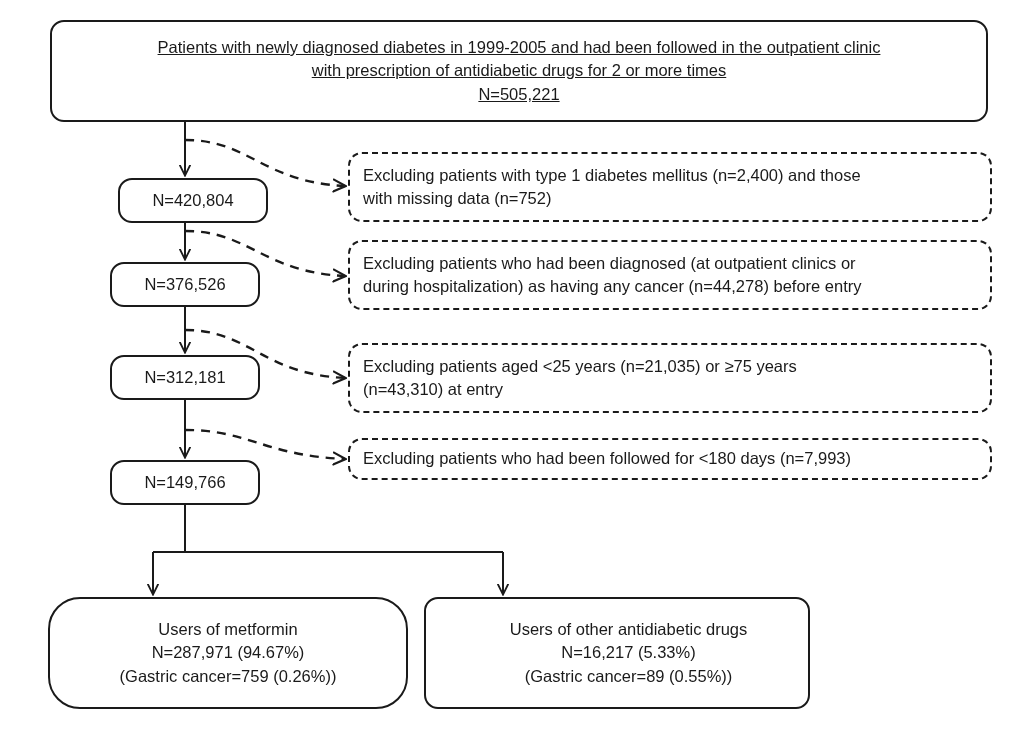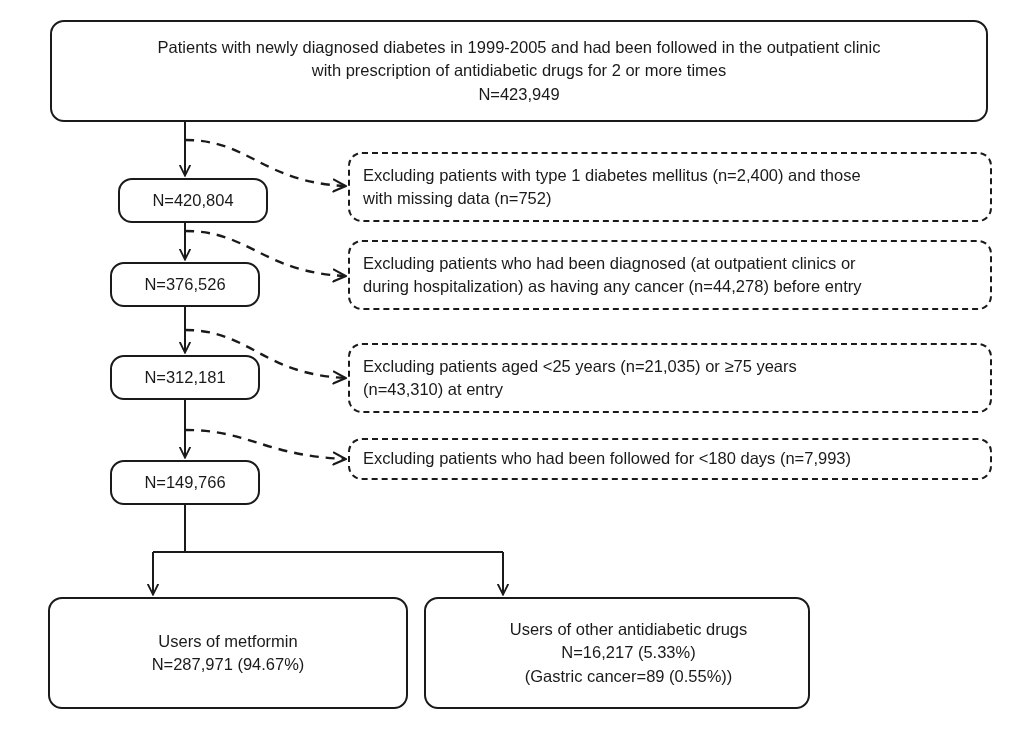--- a/index.html
+++ b/index.html
@@ -53,20 +53,21 @@
     display: block;
     line-height: 1.42;
     white-space: pre;
   }
   #node-cohort {
     left: 50px;
     top: 20px;
     width: 938px;
     height: 102px;
     font-size: 16.5px;
+    text-decoration: underline;
   }
   .count-node {
     width: 150px;
     height: 45px;
     left: 110px;
     font-size: 16.5px;
   }
   #node-count-1 { top: 178px; margin-left: 8px; }
   #node-count-2 { top: 262px; }
   #node-count-3 { top: 355px; }
@@ -81,21 +82,21 @@
   #node-excl-1 { top: 152px; height: 70px; }
   #node-excl-2 { top: 240px; height: 70px; }
   #node-excl-3 { top: 343px; height: 70px; }
   #node-excl-4 { top: 438px; height: 42px; }
 
   .outcome-node {
     top: 597px;
     height: 112px;
     font-size: 16.5px;
   }
-  #node-outcome-metformin { left: 48px; width: 360px; }
+  #node-outcome-metformin { left: 48px; width: 360px; border-radius: 32px; }
   #node-outcome-other { left: 424px; width: 386px; padding-left: 23px; }
 </style>
 </head>
 <body>
 
 <div id="canvas">
 
   <svg id="edges" viewBox="0 0 1020 742" xmlns="http://www.w3.org/2000/svg">
     <defs>
       <marker id="arrow" viewBox="0 0 10 10" refX="8.5" refY="5" markerWidth="6" markerHeight="6" orient="auto-start-reverse">
@@ -118,21 +119,21 @@
       <path d="M 185 140 C 250 140 262 182 345 186" marker-end="url(#arrow)"></path>
       <path d="M 185 231 C 250 231 262 272 345 276" marker-end="url(#arrow)"></path>
       <path d="M 185 330 C 250 330 262 374 345 378" marker-end="url(#arrow)"></path>
       <path d="M 185 430 C 250 430 262 455 345 459" marker-end="url(#arrow)"></path>
     </g>
   </svg>
 
   <div class="node solid-node" id="node-cohort">
     <span class="node-line">Patients with newly diagnosed diabetes in 1999-2005 and had been followed in the outpatient clinic</span>
     <span class="node-line">with prescription of antidiabetic drugs for 2 or more times</span>
-    <span class="node-line">N=423,949</span>
+    <span class="node-line">N=505,221</span>
   </div>
 
   <div class="node solid-node count-node" id="node-count-1">
     <span class="node-line">N=420,804</span>
   </div>
   <div class="node solid-node count-node" id="node-count-2">
     <span class="node-line">N=376,526</span>
   </div>
   <div class="node solid-node count-node" id="node-count-3">
     <span class="node-line">N=312,181</span>
@@ -153,20 +154,21 @@
     <span class="node-line">Excluding patients aged &lt;25 years (n=21,035) or ≥75 years</span>
     <span class="node-line">(n=43,310) at entry</span>
   </div>
   <div class="node dashed-node excl-node" id="node-excl-4">
     <span class="node-line">Excluding patients who had been followed for &lt;180 days (n=7,993)</span>
   </div>
 
   <div class="node solid-node outcome-node" id="node-outcome-metformin">
     <span class="node-line">Users of metformin</span>
     <span class="node-line">N=287,971 (94.67%)</span>
+    <span class="node-line">(Gastric cancer=759 (0.26%))</span>
   </div>
   <div class="node solid-node outcome-node" id="node-outcome-other">
     <span class="node-line">Users of other antidiabetic drugs</span>
     <span class="node-line">N=16,217 (5.33%)</span>
     <span class="node-line">(Gastric cancer=89 (0.55%))</span>
   </div>
 
 </div>
 
 </body></html>

